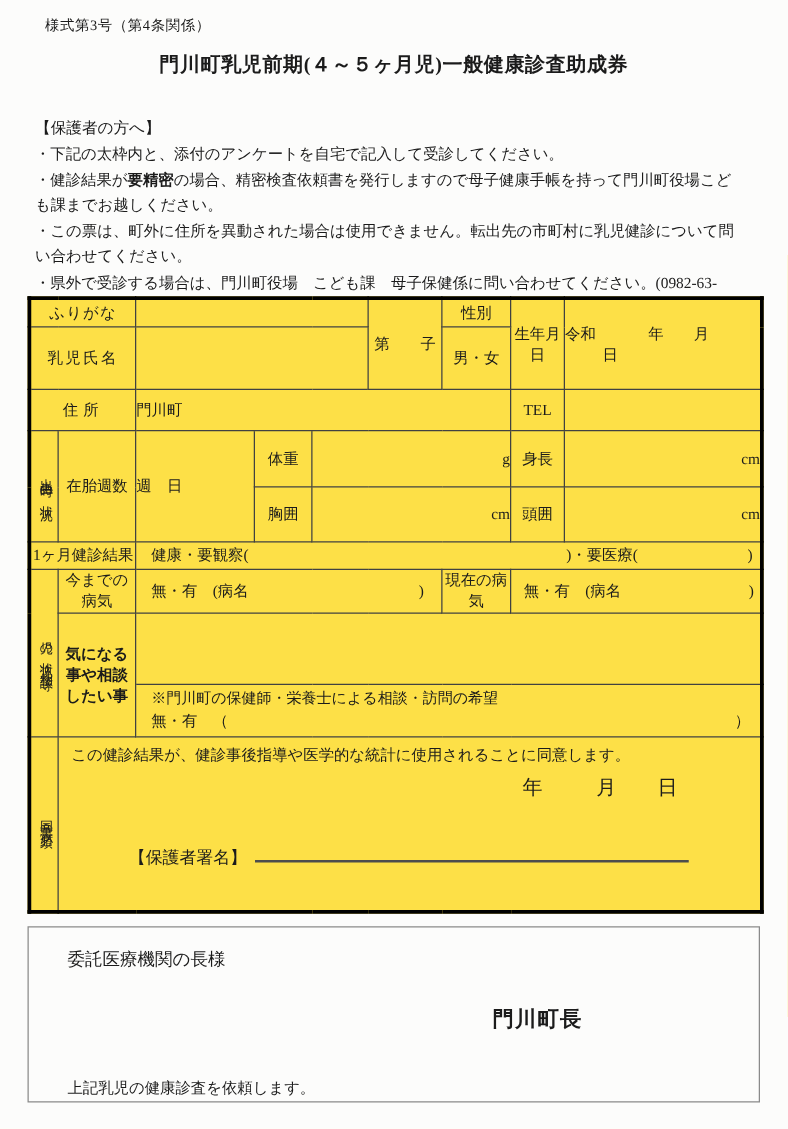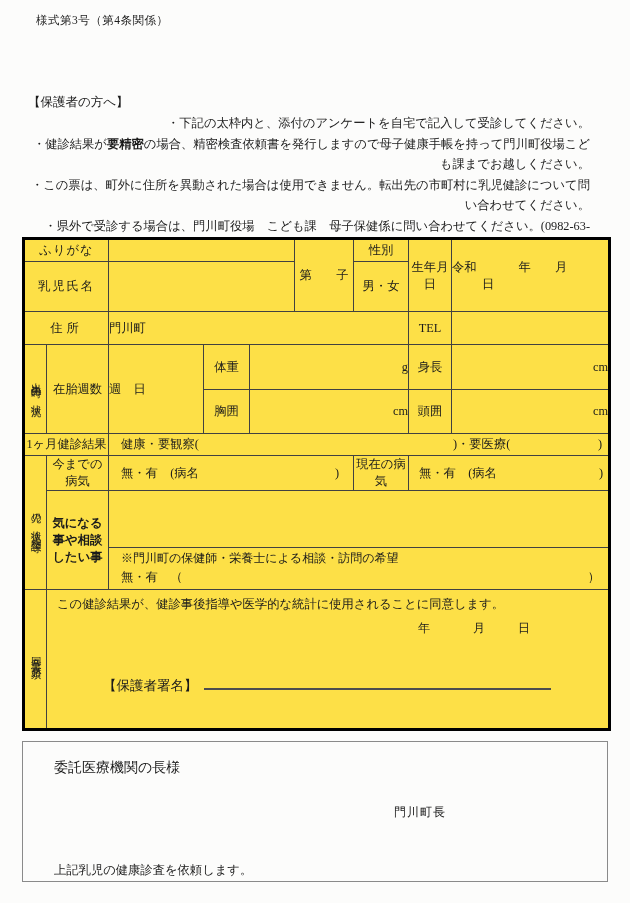--- a/index.html
+++ b/index.html
@@ -5,21 +5,21 @@
   html,body{margin:0;padding:0;background:#ffffff;}
   .sheet{
     position:relative;width:630px;height:903px;background:#fcfcfb;
     font-family:"Liberation Serif","DejaVu Serif",serif;color:#1b1b1b;overflow:hidden;
   }
   .form-number{position:absolute;left:36px;top:13px;font-size:11.5px;letter-spacing:.5px;}
   .title{position:absolute;left:0;top:42px;width:630px;margin:0;text-align:center;
     font-size:16px;font-weight:600;letter-spacing:.5px;}
   .guardian{position:absolute;left:28px;top:94px;font-size:12.5px;}
   .instructions{position:absolute;left:28px;top:113px;width:562px;font-size:12.3px;line-height:20.6px;}
-  .instructions p{margin:0;text-align:right;}
+  .instructions p{margin:0;}
   .b{font-weight:bold;}
 
   table.main{position:absolute;left:22px;top:237px;width:586px;border-collapse:collapse;
     table-layout:fixed;border:3px solid #000;background:#fde047;}
   table.main td{border:1px solid #414141;padding:0;vertical-align:middle;
     font-size:12.3px;overflow:hidden;}
   .c{text-align:center;}
   .lbl-furi{font-size:11.5px;letter-spacing:1px;}
   .lbl-name{font-size:13.5px;letter-spacing:2px;}
   .lbl-addr{font-size:13px;letter-spacing:4px;}
@@ -44,39 +44,40 @@
   .om .sp2{flex:1;}
   .ill{padding:0 14px 0 12px;}
   .ill2{padding:0 5px 0 10px;}
   .ill .sp, .ill2 .sp, .visit2 .sp{flex:1;}
   .concerns{vertical-align:top;text-align:center;padding:5px 4px 0 5px;font-size:11.5px;line-height:17px;font-weight:bold;}
   .visit-cell{vertical-align:middle;}
   .visit1{padding-left:12px;font-size:12px;line-height:19px;}
   .visit2{padding:0 8px 2px 12px;line-height:19px;}
   .consent-cell{position:relative;vertical-align:top;}
   .consent-statement{position:absolute;left:10px;top:6px;font-size:12.3px;}
-  .consent-date{position:absolute;left:371px;top:30px;font-size:12px;}
+  .consent-date{position:absolute;left:371px;top:30px;font-size:16px;}
   .consent-date .g1{margin-left:43px;}
   .consent-date .g2{margin-left:33px;}
   .consent-sign{position:absolute;left:56px;top:86px;font-size:13.5px;white-space:nowrap;}
   .sig-line{display:inline-block;width:347px;height:12px;border-bottom:2.5px solid #4d4d4d;margin-left:6px;}
   .fill{background:transparent;}
 
   .footer-box{position:absolute;left:22px;top:741px;width:584px;height:139px;
     border:1px solid #8a8a8a;background:#fcfcfb;}
   .addressee{position:absolute;left:31px;top:17px;font-size:14px;}
-  .mayor{position:absolute;left:371px;top:62px;font-size:12px;letter-spacing:1px;}
+  .mayor{position:absolute;left:371px;top:62px;font-size:17px;letter-spacing:1px;font-weight:bold;}
   .request{position:absolute;left:31px;top:120px;font-size:12.3px;}
 </style>
 </head>
 <body>
 
 <div class="sheet">
 
   <div class="form-number">様式第3号（第4条関係）</div>
+  <h1 class="title">門川町乳児前期(４～５ヶ月児)一般健康診査助成券</h1>
   <div class="guardian">【保護者の方へ】</div>
 
   <div class="instructions">
     <p><span>・下記の太枠内と、添付のアンケートを自宅で記入して受診してください。</span></p>
     <p><span>・健診結果が</span><span class="b">要精密</span><span>の場合、精密検査依頼書を発行しますので母子健康手帳を持って門川町役場こども課までお越しください。</span></p>
     <p><span>・この票は、町外に住所を異動された場合は使用できません。転出先の市町村に乳児健診について問い合わせてください。</span></p>
     <p><span>・県外で受診する場合は、門川町役場　こども課　母子保健係に問い合わせてください。(0982-63-1140)</span></p>
   </div>
 
   <table class="main">

